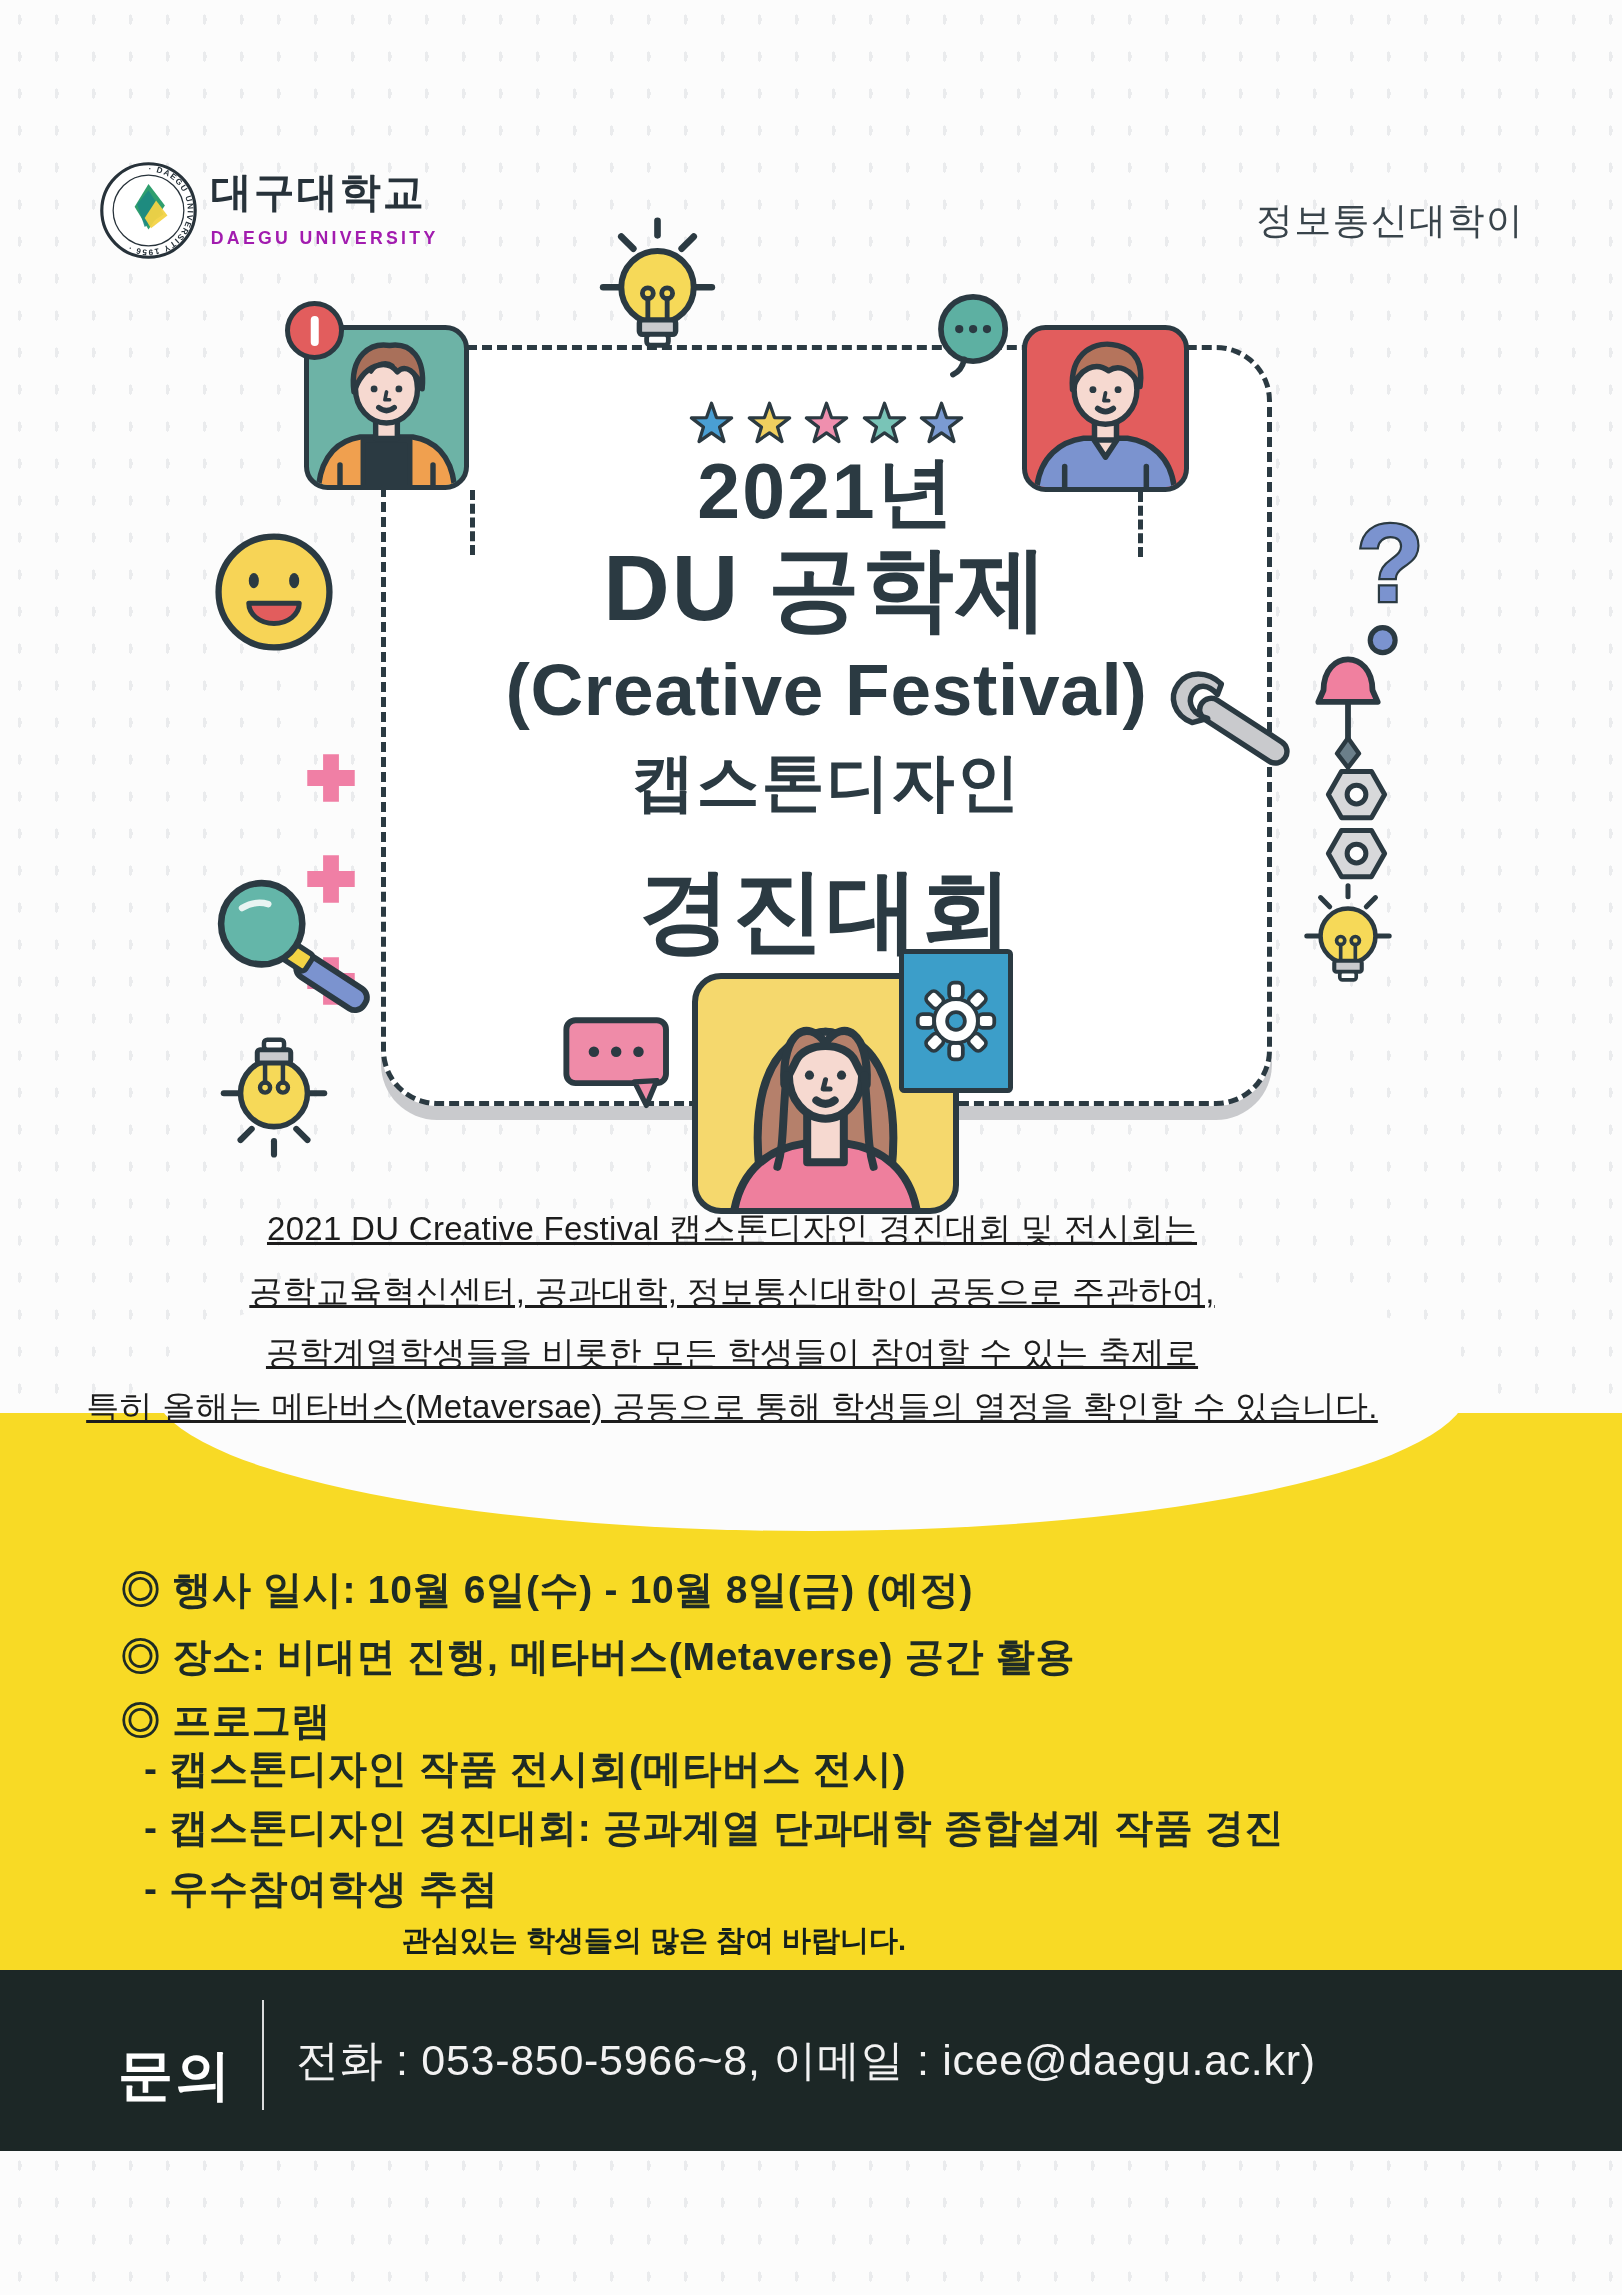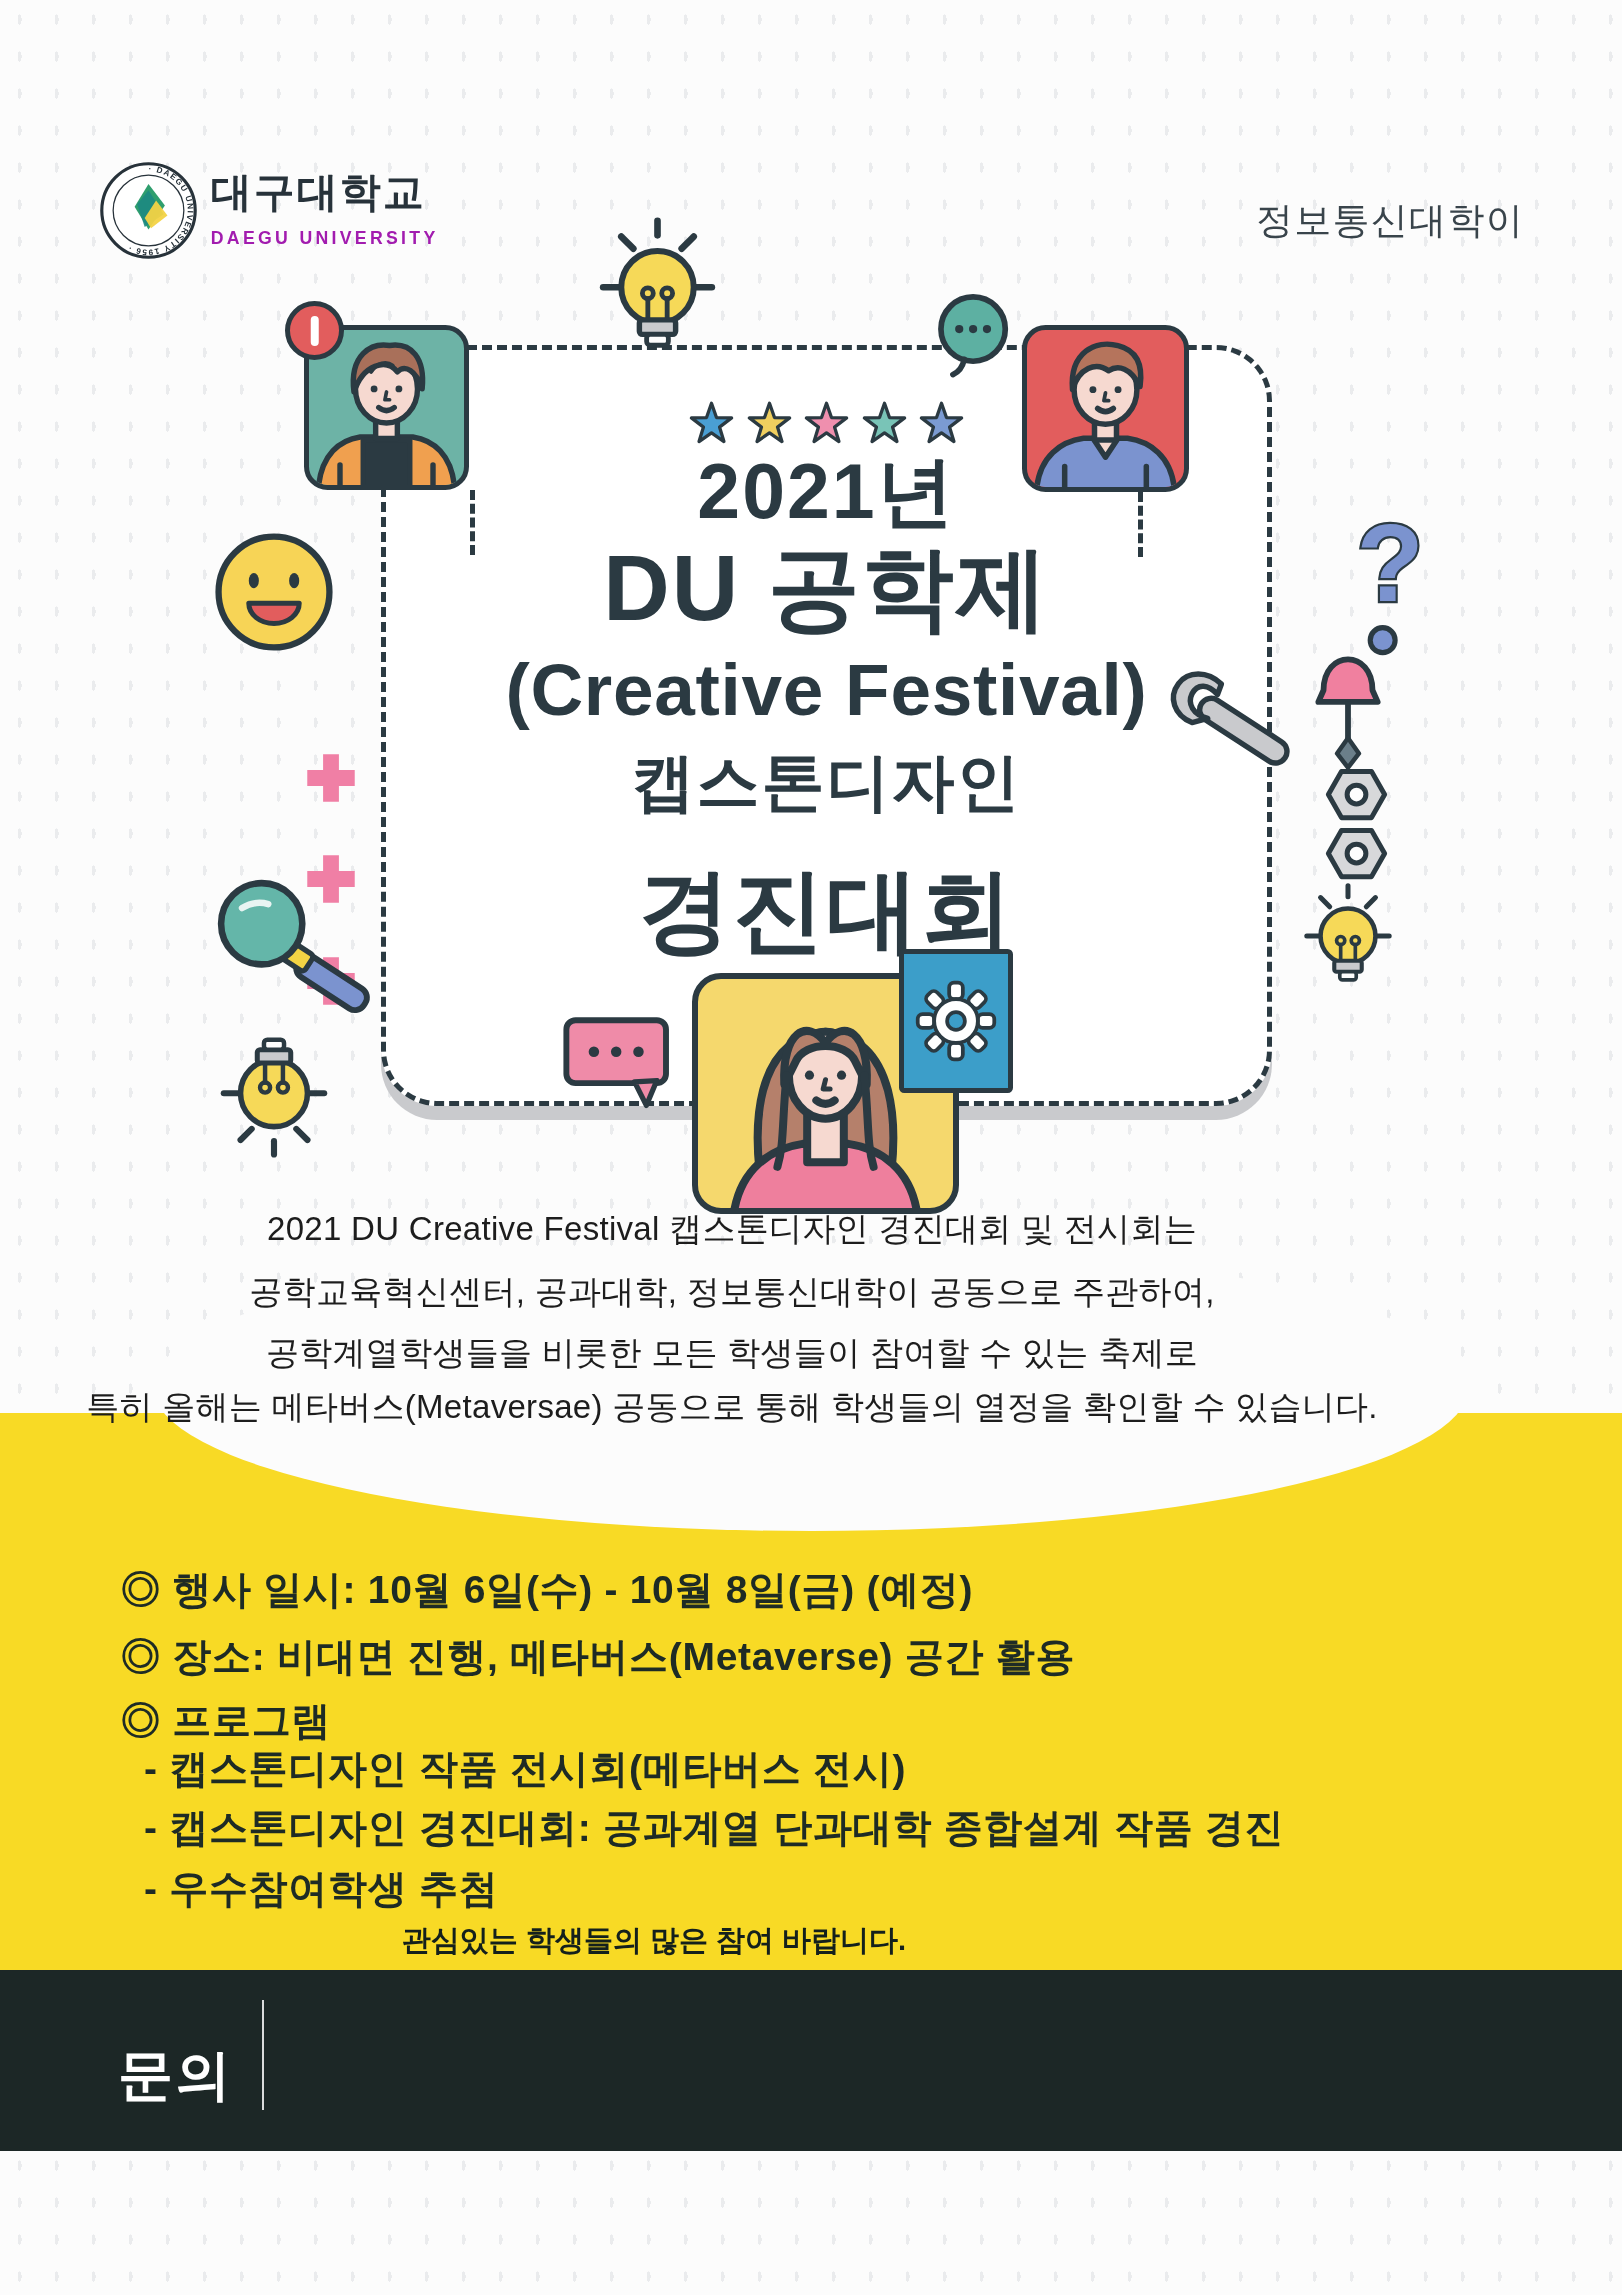--- a/index.html
+++ b/index.html
@@ -33,21 +33,21 @@
   
   .tile{border:5.9px solid #2b3a42; border-radius:23.6px; overflow:hidden; z-index:4; box-sizing:border-box;}
   .tile svg{display:block; width:100%; height:100%;}
   .tile-teal{left:304px; top:325px; width:165px; height:165px; background:#6db3a6;}
   .tile-red{left:1022px; top:325px; width:167px; height:167px; background:#e25d5d;}
   .tile-woman{left:692px; top:973px; width:267px; height:241px; background:#f5d86d; border-radius:29px; z-index:5; border-width:6.5px;}
   .excl{left:285px; top:301px; width:59px; height:59px; background:#e25d5d; border:5.9px solid #2b3a42; border-radius:50%; z-index:5; box-sizing:border-box;}
   .excl div{position:absolute; left:50%; top:50%; transform:translate(-50%,-50%); width:8.5px; height:30px; background:#ffffff; border-radius:4.6px;}
   .gear-tile{left:899px; top:949px; width:114px; height:144px; background:#3c9ec9; border:5.9px solid #2b3a42; border-radius:5.2px; z-index:6; box-sizing:border-box; display:flex; align-items:center; justify-content:center;}
   
-  .intro{left:0; width:1464px; text-align:center; font-size:33px; font-weight:500; color:#1d1d1d; z-index:4; letter-spacing:0.3px;}
+  .intro{left:0; width:1464px; text-align:center; font-size:33px; font-weight:500; color:#1d1d1d; z-index:4; letter-spacing:0.3px;text-decoration:underline;}
   .i1{top:1207px;} .i2{top:1270px;} .i3{top:1331px;} .i4{top:1385px;}
   
   .yellow{left:0; top:1413px; width:1622px; height:557px; background:#f8da25; z-index:1;}
   .arc{left:153px; top:1243px; width:1316px; height:288px; background:#fcfcfc; border-radius:50%; z-index:2;}
   .detail{left:121px; font-size:39px; font-weight:700; color:#1e2b25; z-index:3; letter-spacing:0.7px;}
   .detail.sub{left:144px;}
   .d1{top:1563px;} .d2{top:1630px;} .d3{top:1694px;}
   .d4{top:1742px;} .d5{top:1801px;} .d6{top:1862px;}
   .closing{left:0; width:1308px; top:1921px; text-align:center; font-size:29px; font-weight:700; color:#14201c; z-index:3;}
   
@@ -298,15 +298,16 @@
   <div class="abs detail d2">◎ 장소: 비대면 진행, 메타버스(Metaverse) 공간 활용</div>
   <div class="abs detail d3">◎ 프로그램</div>
   <div class="abs detail sub d4">- 캡스톤디자인 작품 전시회(메타버스 전시)</div>
   <div class="abs detail sub d5">- 캡스톤디자인 경진대회: 공과계열 단과대학 종합설계 작품 경진</div>
   <div class="abs detail sub d6">- 우수참여학생 추첨</div>
   <div class="abs closing">관심있는 학생들의 많은 참여 바랍니다.</div>
 
   <div class="abs footer"></div>
   <div class="abs f-label">문의</div>
   <div class="abs f-div"></div>
+  <div class="abs f-contact">전화 : 053-850-5966~8, 이메일 : icee@daegu.ac.kr)</div>
 
 </div>
 
 
 </body></html>

